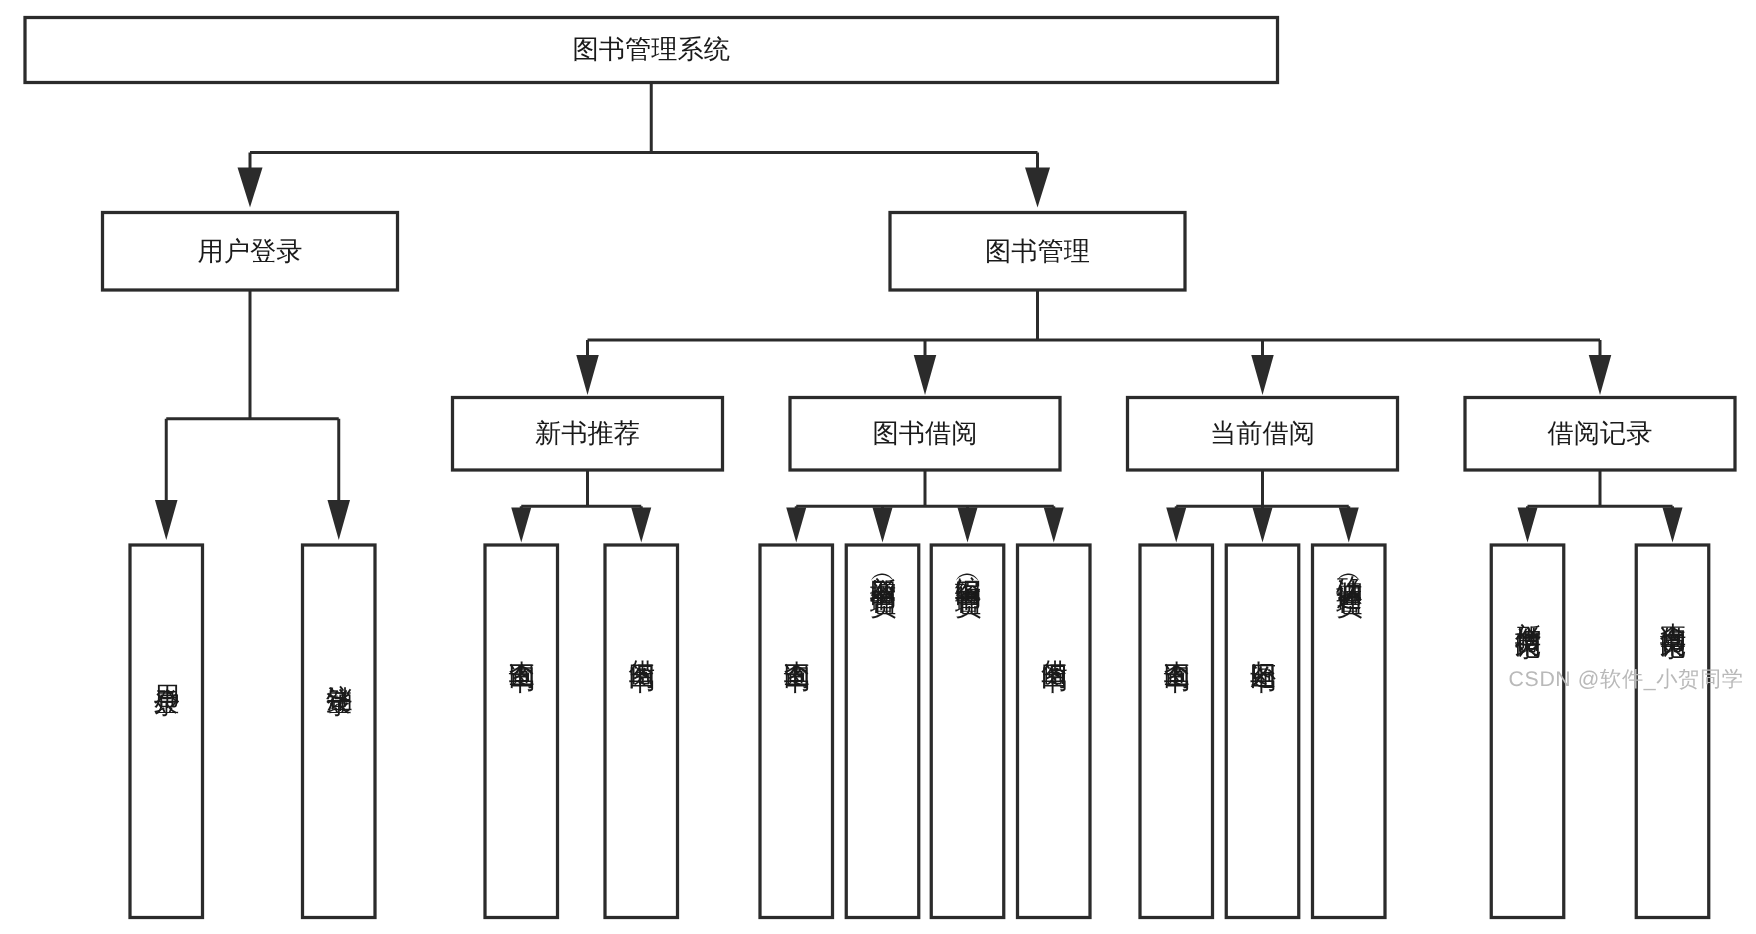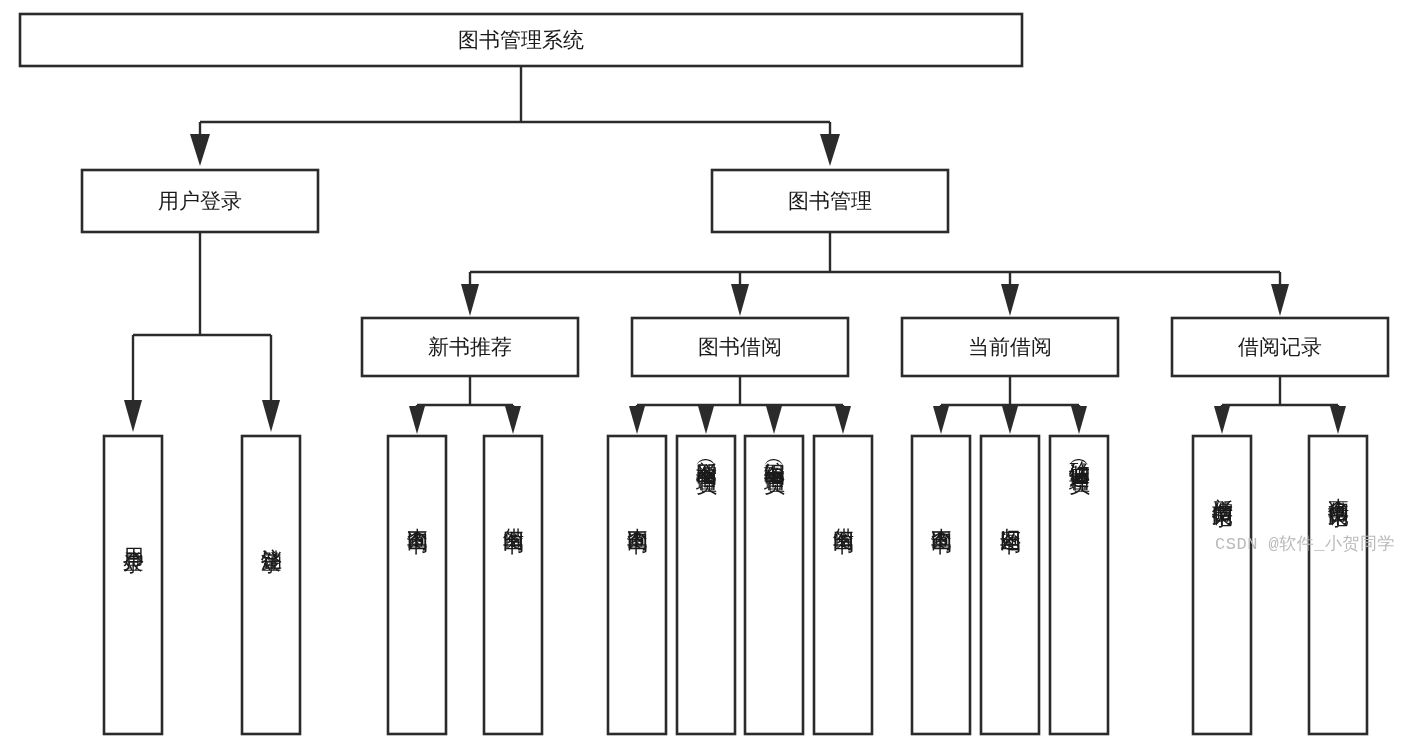--- a/index.html
+++ b/index.html
@@ -68,21 +68,21 @@
   .leaf-cell {
     position: absolute;
     display: flex;
     align-items: flex-start;
     justify-content: center;
   }
   #watermark {
     position: absolute;
     right: 10px;
     bottom: 6px;
-    font-family: Liberation Mono, monospace;
+    font-family: Liberation Sans, sans-serif;
     font-size: 17px;
     color: #b9b9b9;
     white-space: nowrap;
     letter-spacing: 0.5px;
   }
 </style>
 </head>
 <body>
 
 <div id="diagram-root">

